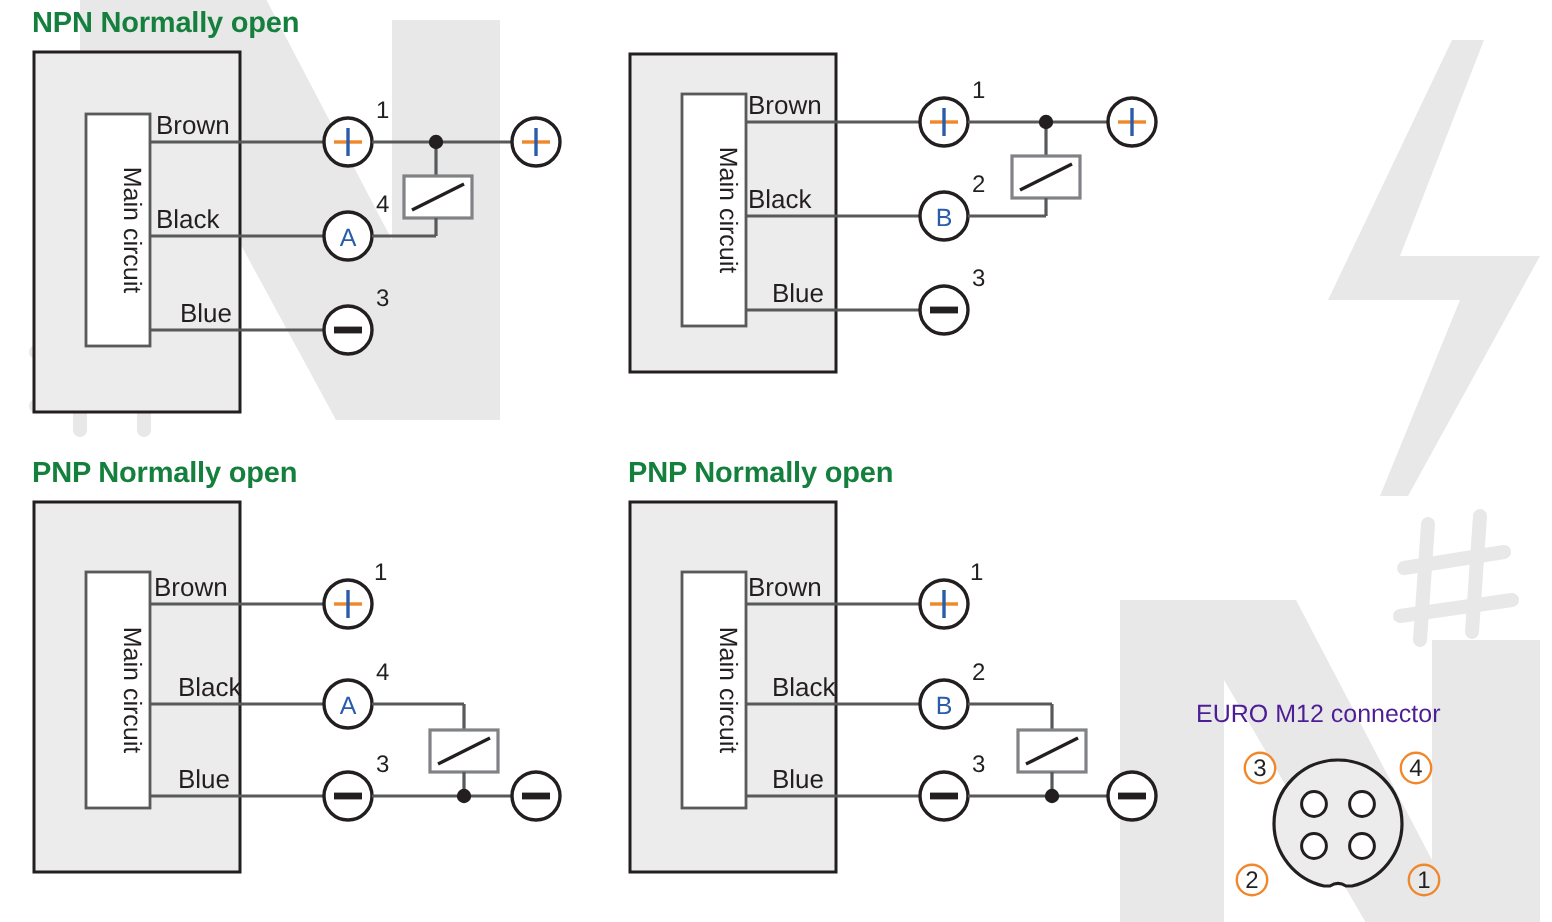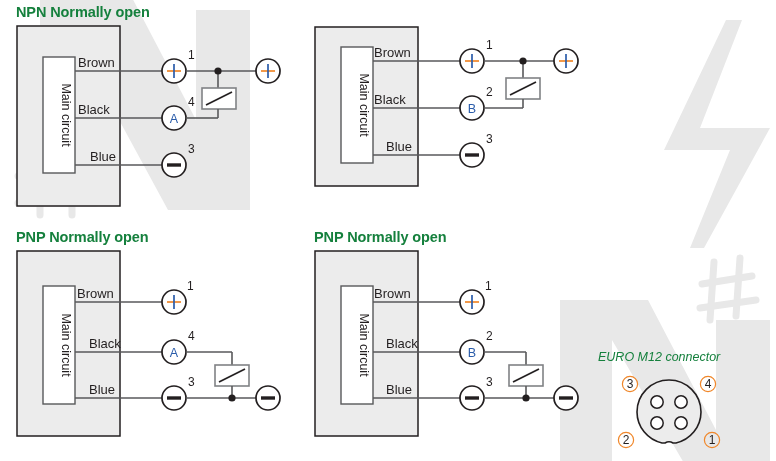--- a/index.html
+++ b/index.html
@@ -40,24 +40,23 @@
     line-height: 1.1;
   }
   .panel-np-open   { left: 16px;  top: 5px;  }
   .panel-np-close  { left: 314px; top: 5px;  }
   .panel-pp-open   { left: 16px;  top: 230px; }
   .panel-pp-close  { left: 314px; top: 230px; }
   .connector-block { left: 598px; top: 350px; }
   .connector-title {
     font-size: 12.5px;
     font-weight: normal;
-    color: #15803d;
+    color: #4c1d95;
     white-space: nowrap;
     margin: 0 0 4px 0;
-    font-style: italic;
   }
   svg { display: block; overflow: visible; }
   .wire { stroke: #58595b; stroke-width: 1.6; fill: none; }
   .box-outer { fill: #ececec; stroke: #231f20; stroke-width: 1.5; }
   .box-inner { fill: #ffffff; stroke: #58595b; stroke-width: 1.4; }
   .term-circle { fill: #ffffff; stroke: #231f20; stroke-width: 1.7; }
   .load-box { fill: #ffffff; stroke: #808285; stroke-width: 1.6; }
   .load-diag { stroke: #231f20; stroke-width: 1.7; }
   .node-dot { fill: #231f20; }
   .plus-h, .plus-v { stroke-width: 1.7; }

